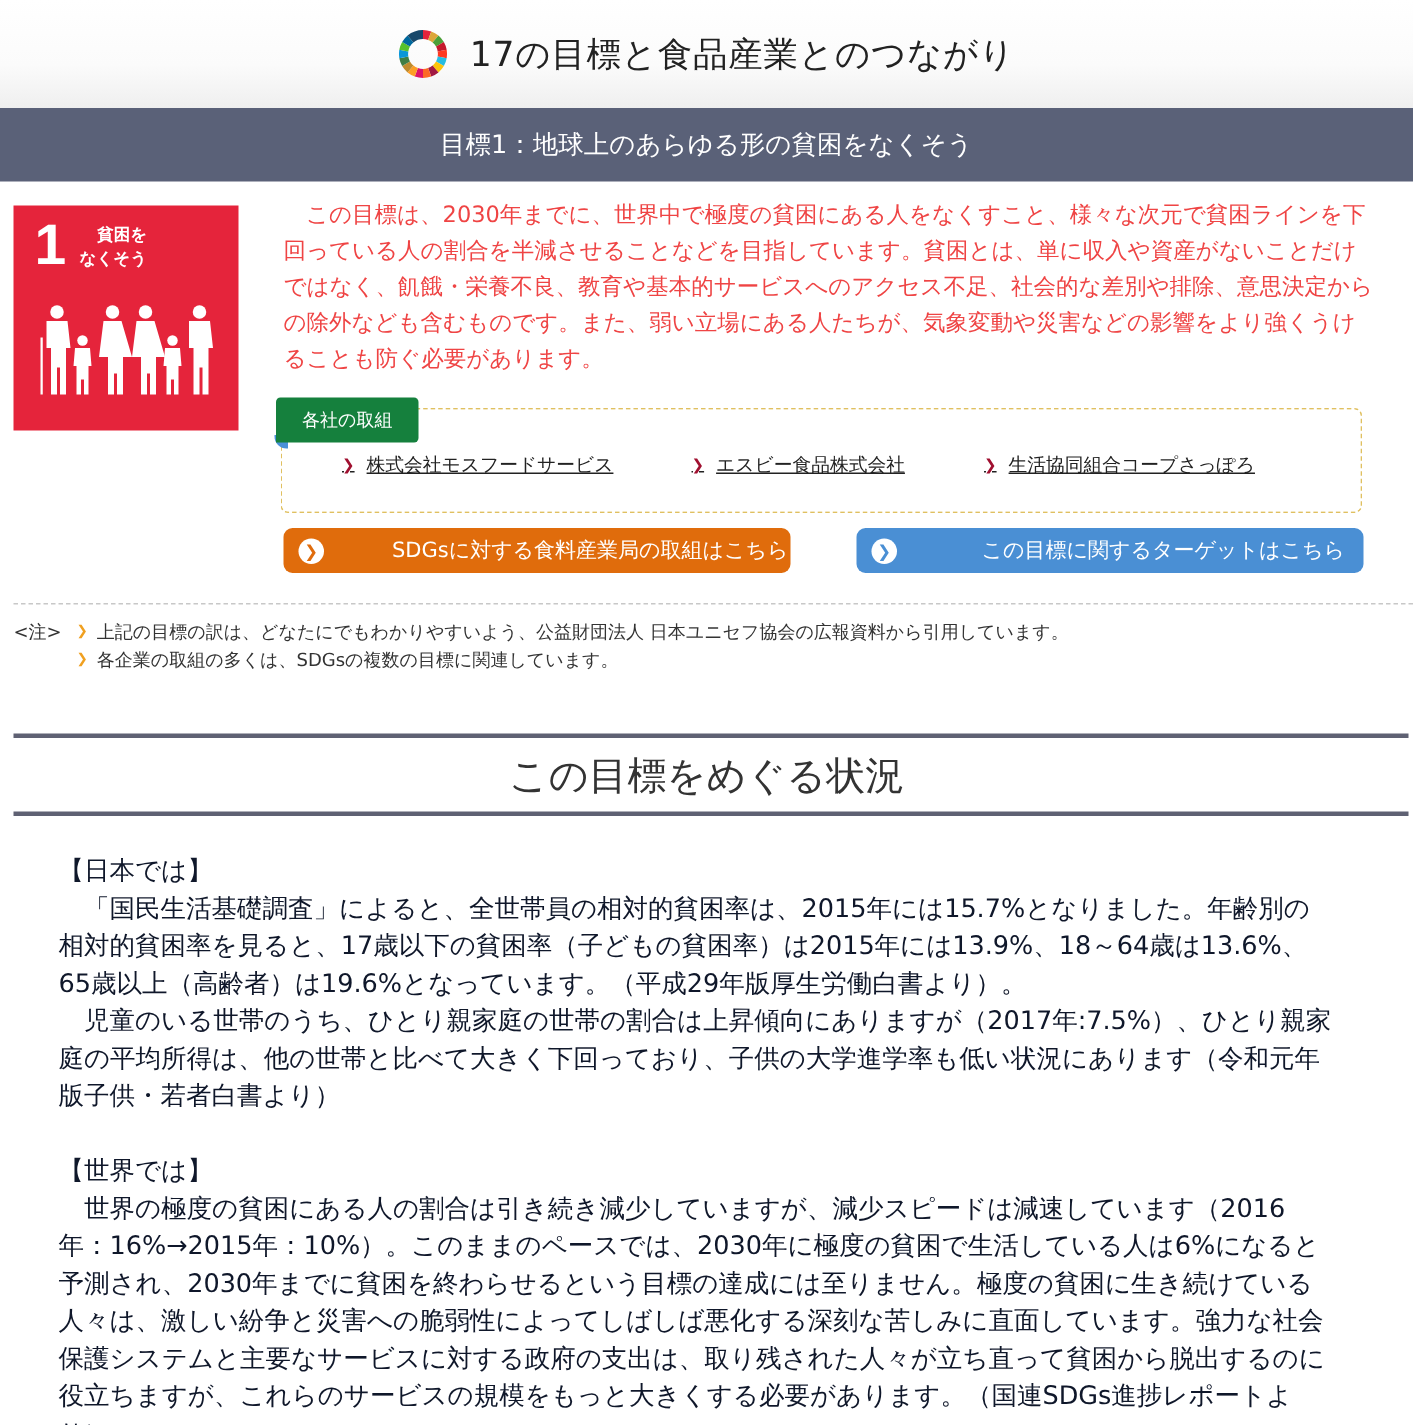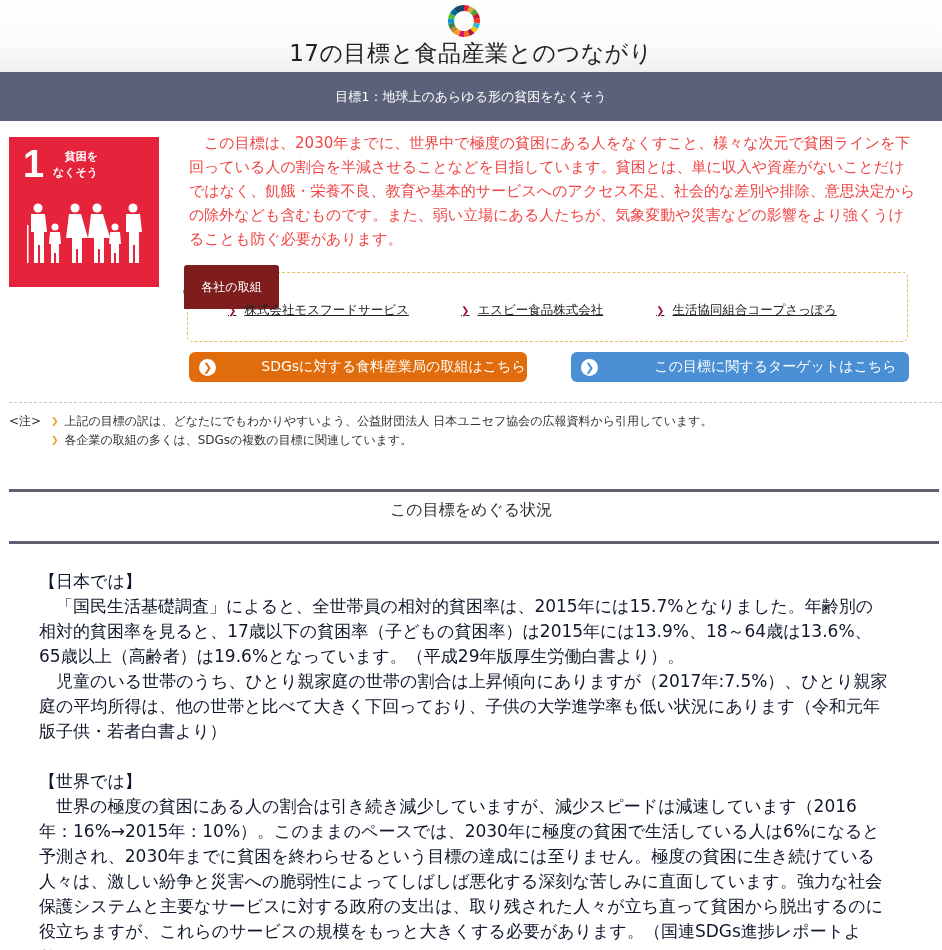--- a/index.html
+++ b/index.html
@@ -2,52 +2,52 @@
 <html><head>
 <meta charset="utf-8">
 <style>
   * { box-sizing: border-box; margin: 0; padding: 0; }
   html, body { width: 942px; height: 950px; overflow: hidden; background: #ffffff; }
   body { font-family: "DejaVu Sans", "Liberation Sans", sans-serif; color: #222; position: relative; }
 
   .topbar {
     position: absolute; left: 0; top: 0; width: 942px; height: 72px;
     background: linear-gradient(#ffffff 0%, #fbfbfb 60%, #efefef 100%);
-    display: flex; align-items: center; justify-content: center; flex-direction: column;
+    display: flex; align-items: center; justify-content: center;
   }
   .topbar .wheel { width: 34px; height: 34px; margin-right: 14px; }
   .topbar .title { font-size: 23px; color: #222; letter-spacing: 0.5px; }
 
   .goal-header {
     position: absolute; left: 0; top: 72px; width: 942px; height: 49px;
     background: #5a6178; color: #ffffff;
     display: flex; align-items: center; justify-content: center;
-    font-size: 13px;
+    font-size: 17px;
   }
 
   .goal-tile {
     position: absolute; left: 9px; top: 137px; width: 150px; height: 150px;
     background: #e5243b; color: #fff;
   }
   .goal-tile .num { position: absolute; left: 14px; top: 6px; font-size: 38px; font-weight: bold; font-family: "Liberation Sans", sans-serif; }
   .goal-tile .lbl { position: absolute; left: 44px; top: 12px; font-size: 11px; line-height: 16px; font-weight: bold; text-align: right; }
   .goal-tile svg { position: absolute; left: 16px; top: 66px; }
 
   .desc {
     position: absolute; left: 189px; top: 131px; width: 730px;
     font-size: 15px; line-height: 24px; color: #ef4444; text-indent: 1em;
   }
 
   .companies-box {
     position: absolute; left: 187px; top: 272px; width: 721px; height: 70px;
     border: 1px dashed #e0c060; border-radius: 5px;
   }
   .companies-tab {
-    position: absolute; left: 184px; top: 265px; width: 95px; height: 44px;
-    background: #7f1d1d; color: #fff; font-size: 12px;
+    position: absolute; left: 184px; top: 265px; width: 95px; height: 30px;
+    background: #15803d; color: #fff; font-size: 12px;
     display: flex; align-items: center; justify-content: center;
     border-radius: 3px 3px 3px 0;
   }
   .companies-tab-dot {
     position: absolute; left: 183px; top: 290px; width: 9px; height: 9px;
     background: #4a90d9; border-radius: 0 0 0 8px;
   }
   .company-links { position: absolute; top: 302px; left: 0; width: 942px; height: 20px; }
   .company-link {
     position: absolute; top: 0; font-size: 12.5px; color: #222; text-decoration: underline;
@@ -74,21 +74,21 @@
 
   .notes { position: absolute; left: 9px; top: 412px; font-size: 12px; color: #333; line-height: 19px; }
   .notes .tag { position: absolute; left: 0; top: 0; width: 40px; }
   .notes ul { list-style: none; margin-left: 42px; }
   .notes li { display: flex; align-items: center; white-space: nowrap; }
   .notes li .arrow { color: #f0a020; font-size: 9px; margin-right: 6px; }
 
   .section-rule { position: absolute; left: 9px; width: 930px; height: 3px; background: #5f6173; }
   .section-title {
     position: absolute; left: 0; top: 500px; width: 942px; text-align: center;
-    font-size: 16px; color: #333;
+    font-size: 26px; color: #333;
   }
 
   .situation { position: absolute; left: 39px; top: 569px; width: 850px; font-size: 17px; line-height: 25px; color: #0f172a; }
   .situation .head { }
   .situation p { text-indent: 1em; }
   .situation .gap { height: 25px; }
 </style>
 </head>
 <body>
 

